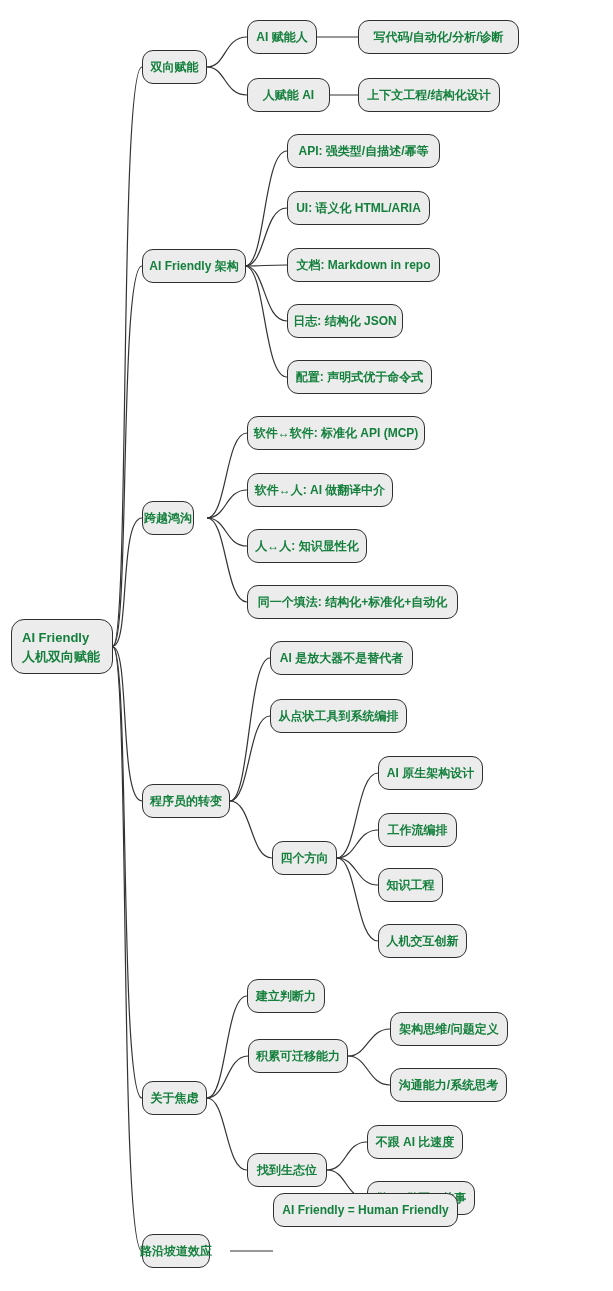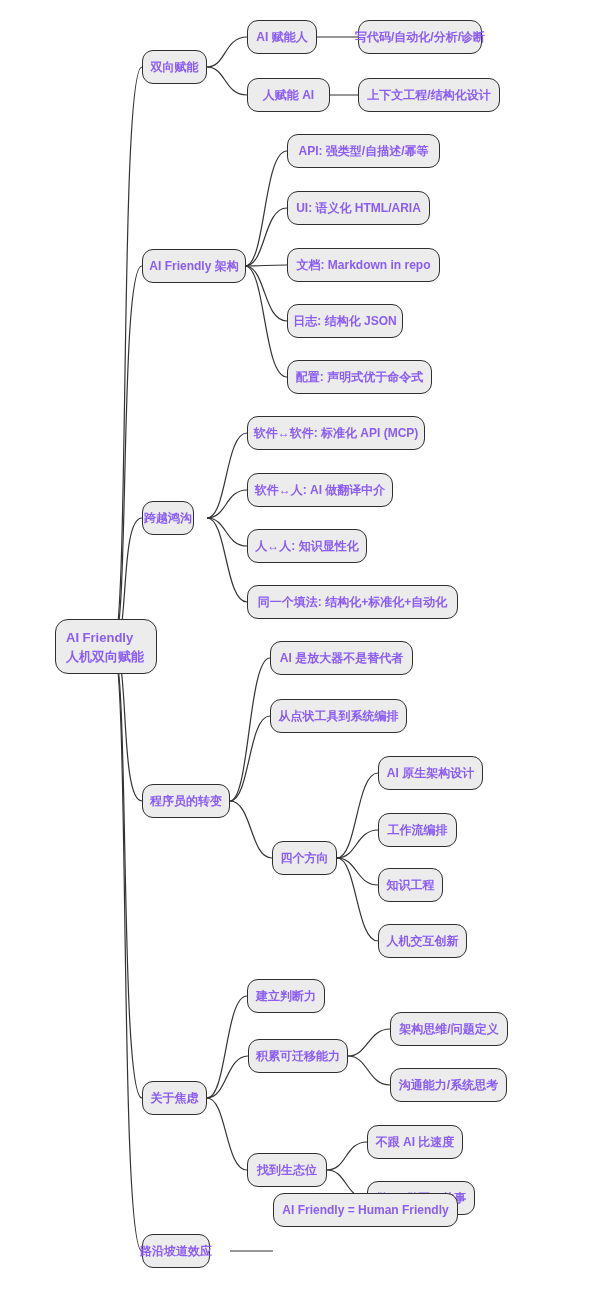--- a/index.html
+++ b/index.html
@@ -7,26 +7,26 @@
     width:613px;height:1291px;position:relative;
     background:#ffffff;
     font-family:"Liberation Sans","DejaVu Sans",sans-serif;
   }
   #edges{position:absolute;left:0;top:0;z-index:0;}
   #edges path{fill:none;stroke:#333333;stroke-width:1.2;}
   .node{
     position:absolute;z-index:1;box-sizing:border-box;
     height:34px;display:flex;align-items:center;justify-content:center;
     background:#ececec;border:1.5px solid #2f2f2f;border-radius:11px;
-    font-size:12px;font-weight:600;color:#8b5cf6;white-space:nowrap;
+    font-size:12px;font-weight:600;color:#15803d;white-space:nowrap;
     line-height:1;
   }
   .node.root{
     height:55px;flex-direction:column;align-items:flex-start;justify-content:center;
-    padding-left:10px;font-size:13px;line-height:19px;border-radius:13px;margin-left:44px;
+    padding-left:10px;font-size:13px;line-height:19px;border-radius:13px;
   }
 </style>
 </head>
 <body>
 
 <div>
 
   <svg id="edges" width="613" height="1291" viewBox="0 0 613 1291">
     <path d="M113,646 C130,644 119,67 142,67"></path>
     <path d="M113,646 C130,645 119,266 142,266"></path>
@@ -73,21 +73,21 @@
     <path d="M230,1251 L273,1251"></path>
   </svg>
 
   <div class="node root" style="left:11px;top:619px;width:102px">
     <span>AI Friendly</span>
     <span>人机双向赋能</span>
   </div>
 
   <div class="node" style="left:142px;top:50px;width:65px">双向赋能</div>
   <div class="node" style="left:247px;top:20px;width:70px">AI 赋能人</div>
-  <div class="node" style="left:358px;top:20px;width:124px">写代码/自动化/分析/诊断</div>
+  <div class="node" style="left:358px;top:20px;width:161px">写代码/自动化/分析/诊断</div>
   <div class="node" style="left:247px;top:78px;width:83px">人赋能 AI</div>
   <div class="node" style="left:358px;top:78px;width:142px">上下文工程/结构化设计</div>
 
   <div class="node" style="left:142px;top:249px;width:104px">AI Friendly 架构</div>
   <div class="node" style="left:287px;top:134px;width:153px">API: 强类型/自描述/幂等</div>
   <div class="node" style="left:287px;top:191px;width:143px">UI: 语义化 HTML/ARIA</div>
   <div class="node" style="left:287px;top:248px;width:153px">文档: Markdown in repo</div>
   <div class="node" style="left:287px;top:304px;width:116px">日志: 结构化 JSON</div>
   <div class="node" style="left:287px;top:360px;width:145px">配置: 声明式优于命令式</div>
 

